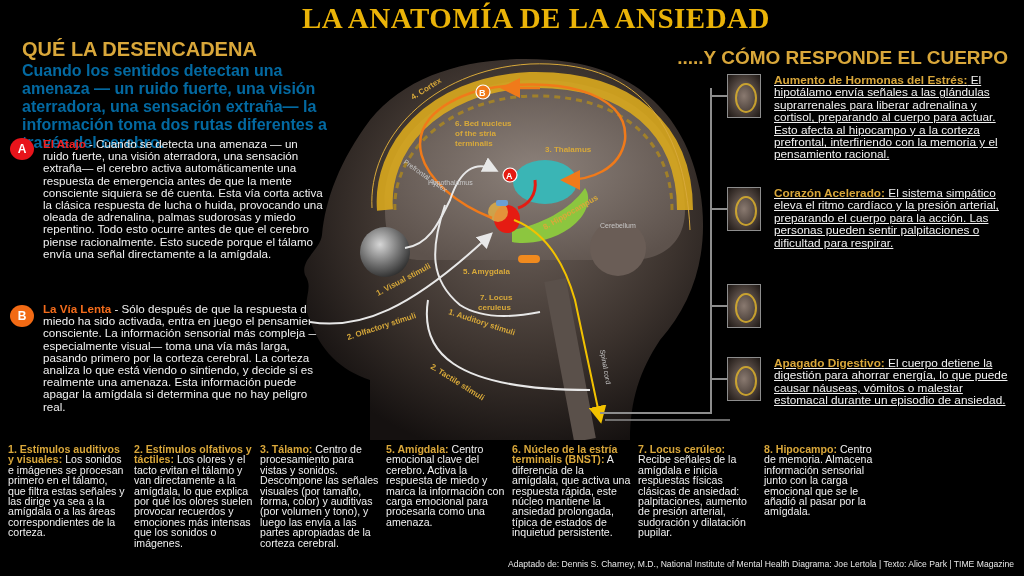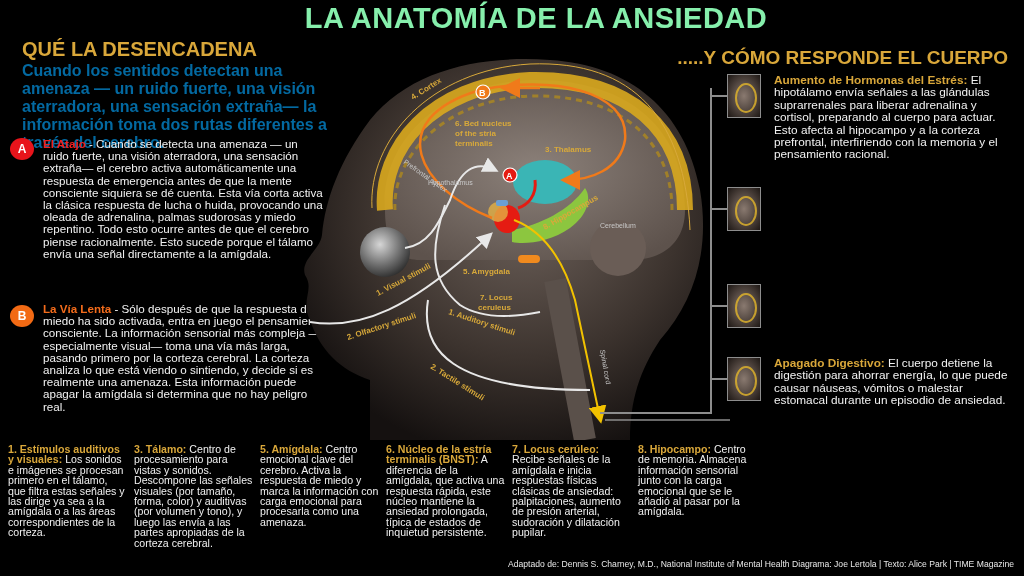--- a/index.html
+++ b/index.html
@@ -1,20 +1,20 @@
 <!DOCTYPE html>
 <html><head>
 <meta charset="utf-8">
 <style>
   * { box-sizing: border-box; margin: 0; padding: 0; }
   html, body { width: 1024px; height: 576px; background: #000; overflow: hidden; }
   body { position: relative; font-family: "DejaVu Sans", "Liberation Sans", sans-serif; color: #f2f2f2; }
 
   .title { position: absolute; left: 0; width: 1024px; top: 2px; text-align: center;
-    font-family: Liberation Sans, sans-serif; font-weight: 700; font-size: 29px; color: #86efac; letter-spacing: 0.5px; padding-left: 48px; }
+    font-family: Liberation Serif, serif; font-weight: 700; font-size: 29px; color: #eab308; letter-spacing: 0.5px; padding-left: 48px; }
   .sub-left { position: absolute; left: 22px; top: 38px; font-family: "Liberation Sans", sans-serif;
     font-weight: 700; font-size: 20px; color: #d9a73a; }
   .sub-right { position: absolute; right: 16px; top: 38px; font-family: "Liberation Sans", sans-serif;
     font-weight: 700; font-size: 19px; color: #d9a73a; margin-top: 9px; }
   .intro { position: absolute; left: 22px; top: 62px; width: 320px; font-family: "Liberation Sans", sans-serif;
     font-weight: 700; font-size: 16px; line-height: 18px; color: #0369a1; }
 
   .route { position: absolute; left: 10px; width: 315px; }
   .route .badge { position: absolute; left: 0; top: 0; width: 24px; height: 22px; border-radius: 50%;
     color: #fff; font-weight: 700; font-size: 12px; text-align: center; line-height: 22px; font-family: "Liberation Sans", sans-serif; }
@@ -29,21 +29,21 @@
 
   
   .diagram { position: absolute; left: 300px; top: 50px; width: 430px; height: 390px; }
   .diagram svg { width: 100%; height: 100%; display: block; }
   .lbl { font-family: "Liberation Sans", sans-serif; font-weight: 700; fill: #d8a93a; font-size: 8px; }
   .lbl-w { font-family: "Liberation Sans", sans-serif; fill: #c8c8c8; font-size: 7px; }
 
   
   .connector { position: absolute; left: 710px; top: 88px; width: 2px; height: 326px; background: #8d8d8d; }
   .connector-bottom { position: absolute; left: 600px; top: 412px; width: 112px; height: 2px; background: #8d8d8d; }
-  .resp { position: absolute; left: 727px; width: 290px; }
+  .resp { position: absolute; left: 727px; width: 290px; text-decoration: underline; }
   .resp .thumb { position: absolute; left: 0; top: 0; width: 34px; height: 44px; border: 1.5px solid #8d8d8d;
     background: radial-gradient(ellipse at 50% 50%, #8a7a70 0%, #4e433d 55%, #1d1714 100%); overflow: hidden; }
   .resp .thumb::after { content: ""; position: absolute; left: 7px; top: 8px; width: 18px; height: 26px; border-radius: 50%;
     border: 2px solid #e3b62a; opacity: .8; }
   .resp .tick { position: absolute; left: -17px; top: 21px; width: 17px; height: 2px; background: #8d8d8d; }
   .resp .txt { margin-left: 47px; font-family: "Liberation Sans", sans-serif; font-size: 11.8px; line-height: 12.4px; color: #f2f2f2; }
   .resp .hd { font-weight: 700; color: #d9a73a; }
 
   
   .legend { position: absolute; left: 8px; top: 444px; width: 1010px; display: flex; }
@@ -166,35 +166,37 @@
 
 <div class="resp" style="top:74px">
   <div class="tick"></div>
   <div class="thumb"></div>
   <div class="txt"><span class="hd">Aumento de Hormonas del Estrés:</span><span> El hipotálamo envía señales a las glándulas suprarrenales para liberar adrenalina y cortisol, preparando al cuerpo para actuar. Esto afecta al hipocampo y a la corteza prefrontal, interfiriendo con la memoria y el pensamiento racional.</span></div>
 </div>
 
 <div class="resp" style="top:187px">
   <div class="tick"></div>
   <div class="thumb"></div>
+  <div class="txt"><span class="hd">Corazón Acelerado:</span><span> El sistema simpático eleva el ritmo cardíaco y la presión arterial, preparando el cuerpo para la acción. Las personas pueden sentir palpitaciones o dificultad para respirar.</span></div>
 </div>
 
 <div class="resp" style="top:284px">
   <div class="tick"></div>
   <div class="thumb"></div>
 </div>
 
 <div class="resp" style="top:357px">
   <div class="tick"></div>
   <div class="thumb"></div>
   <div class="txt"><span class="hd">Apagado Digestivo:</span><span> El cuerpo detiene la digestión para ahorrar energía, lo que puede causar náuseas, vómitos o malestar estomacal durante un episodio de ansiedad.</span></div>
 </div>
 
 <div class="legend">
   <div class="leg"><span class="hd">1. Estímulos auditivos y visuales:</span><span> Los sonidos e imágenes se procesan primero en el tálamo, que filtra estas señales y las dirige ya sea a la amígdala o a las áreas correspondientes de la corteza.</span></div>
+  <div class="leg"><span class="hd">2. Estímulos olfativos y táctiles:</span><span> Los olores y el tacto evitan el tálamo y van directamente a la amígdala, lo que explica por qué los olores suelen provocar recuerdos y emociones más intensas que los sonidos o imágenes.</span></div>
   <div class="leg"><span class="hd">3. Tálamo:</span><span> Centro de procesamiento para vistas y sonidos. Descompone las señales visuales (por tamaño, forma, color) y auditivas (por volumen y tono), y luego las envía a las partes apropiadas de la corteza cerebral.</span></div>
   <div class="leg"><span class="hd">5. Amígdala:</span><span> Centro emocional clave del cerebro. Activa la respuesta de miedo y marca la información con carga emocional para procesarla como una amenaza.</span></div>
   <div class="leg"><span class="hd">6. Núcleo de la estría terminalis (BNST):</span><span> A diferencia de la amígdala, que activa una respuesta rápida, este núcleo mantiene la ansiedad prolongada, típica de estados de inquietud persistente.</span></div>
   <div class="leg"><span class="hd">7. Locus cerúleo:</span><span> Recibe señales de la amígdala e inicia respuestas físicas clásicas de ansiedad: palpitaciones, aumento de presión arterial, sudoración y dilatación pupilar.</span></div>
   <div class="leg"><span class="hd">8. Hipocampo:</span><span> Centro de memoria. Almacena información sensorial junto con la carga emocional que se le añadió al pasar por la amígdala.</span></div>
 </div>
 
 <div class="credit">Adaptado de: Dennis S. Charney, M.D., National Institute of Mental Health Diagrama: Joe Lertola | Texto: Alice Park | TIME Magazine</div>
 
 </body></html>

